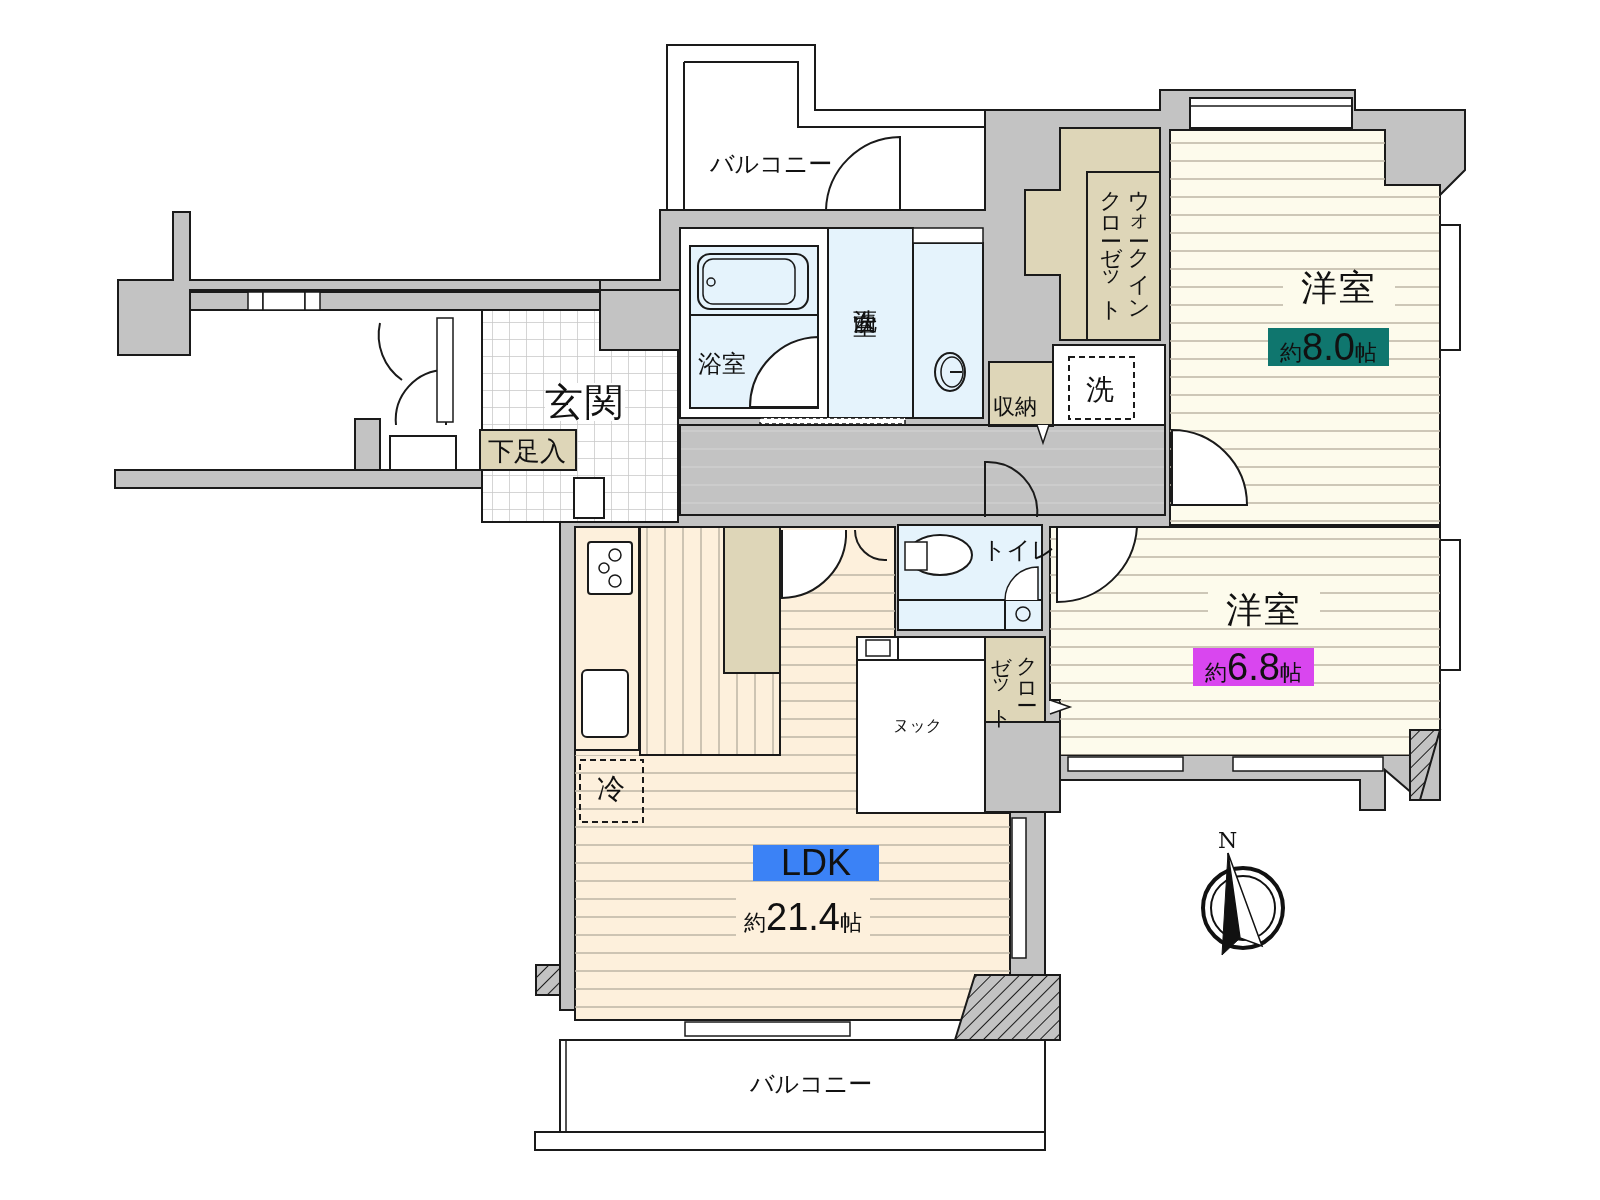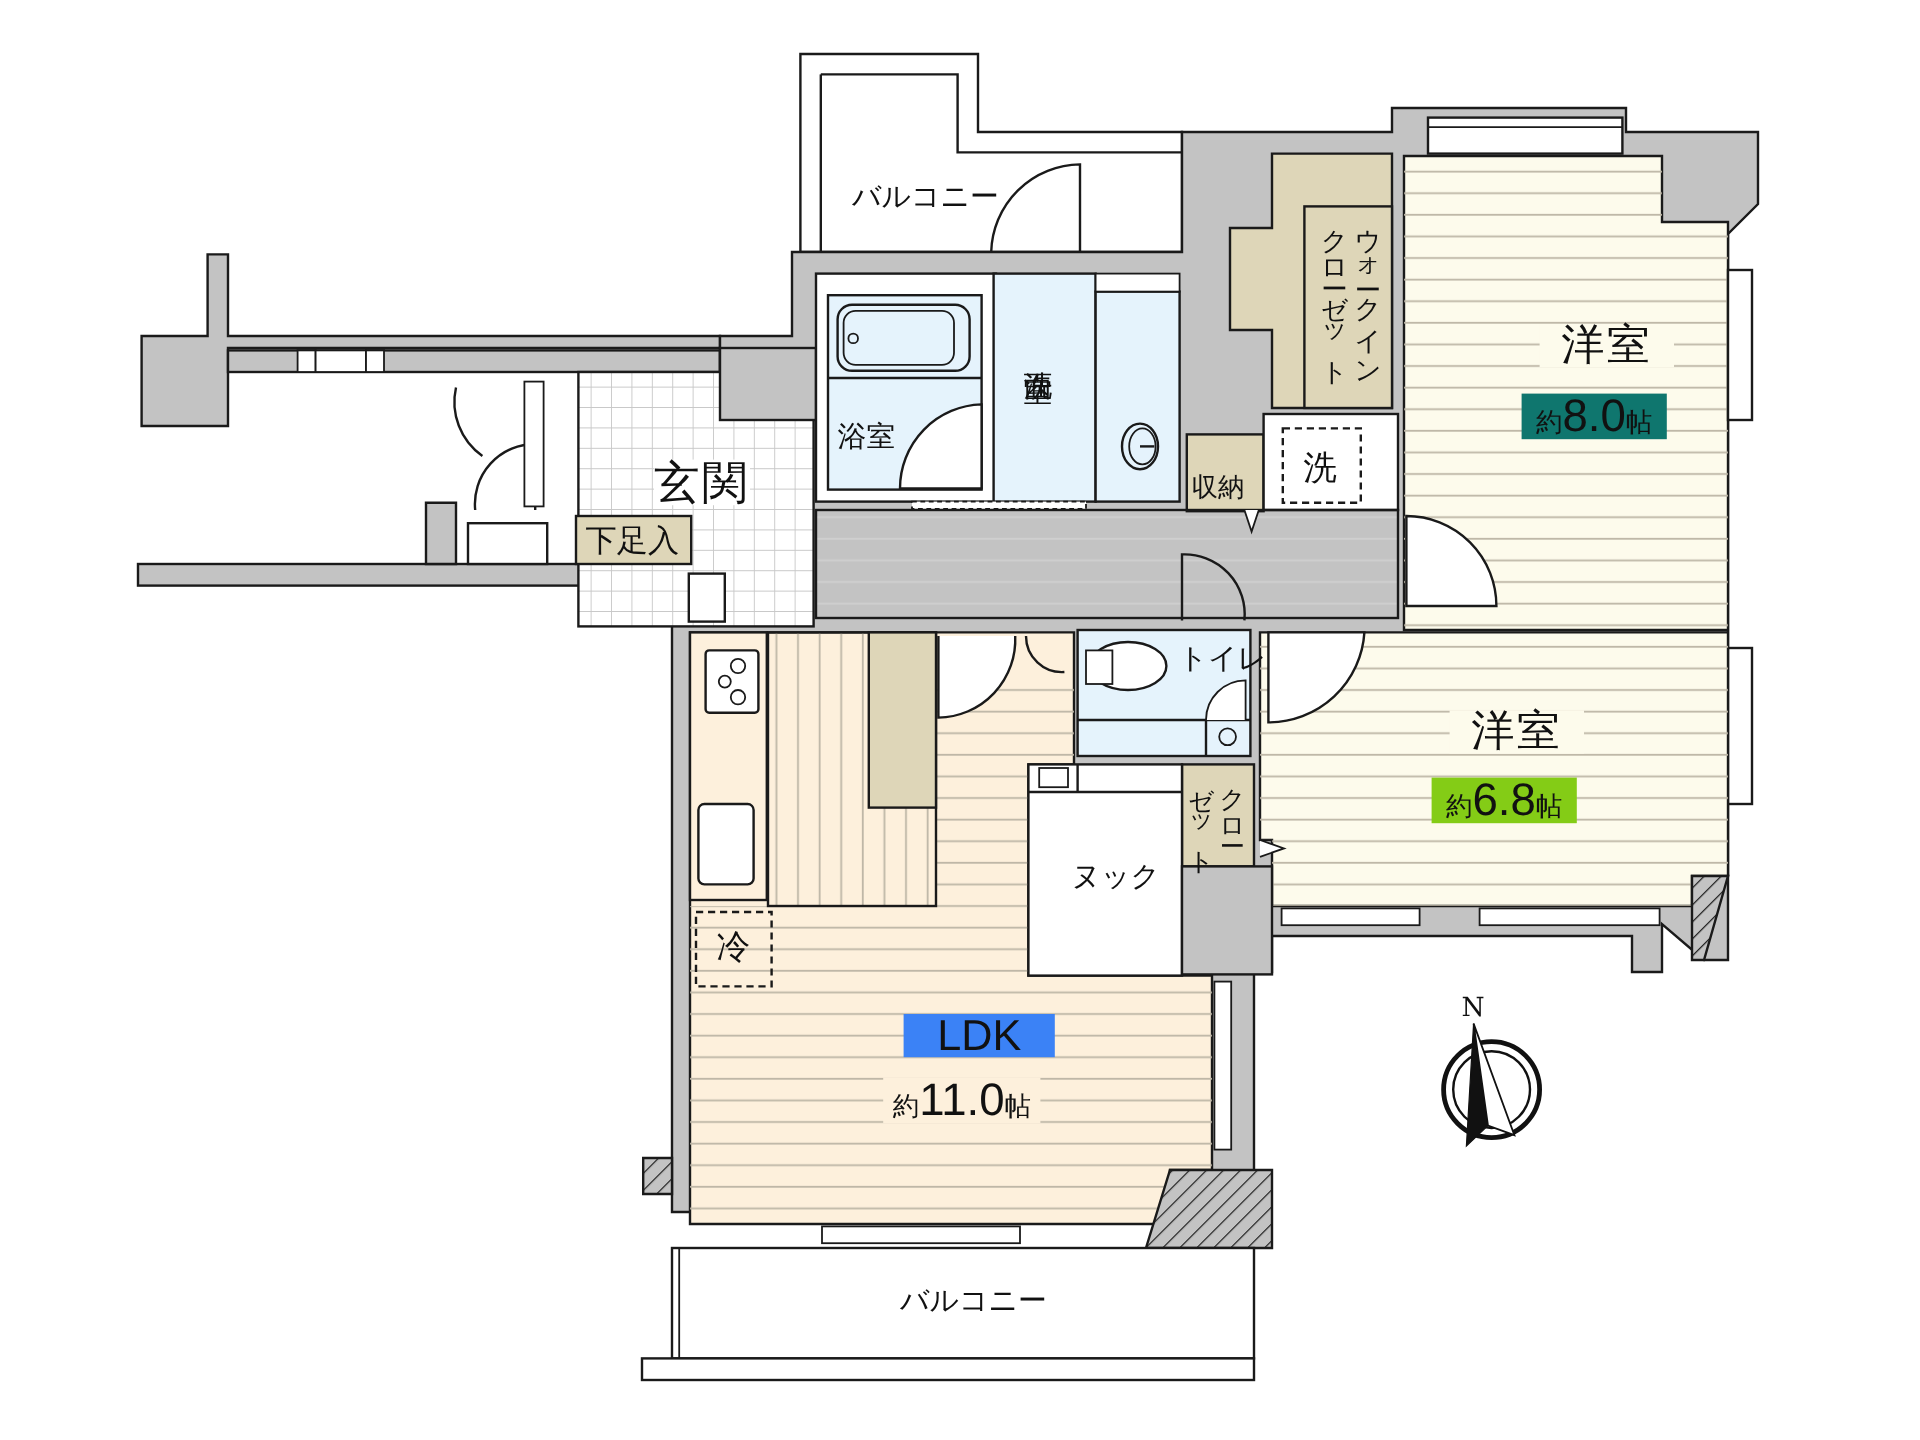--- a/index.html
+++ b/index.html
@@ -202,28 +202,28 @@
 <div class="lbl room-size" style="left:1268px; top:328px; background:#0f766e; padding:0 12px;">
   <span>約</span><span class="num">8.0</span><span>帖</span>
 </div>
 
 <div class="lbl small" style="left:982px; top:540px; font-size:24px;font-family:Liberation Mono, monospace;">トイレ</div>
 
 <div class="lbl vert" style="left:1016px; top:642px; font-size:21px;">クロー</div>
 <div class="lbl vert" style="left:990px; top:642px; font-size:21px;">ゼット</div>
 
 <div class="lbl room-name" style="left:1208px; top:592px; font-size:36px; background:#fdfbec; padding:0 18px;">洋室</div>
-<div class="lbl room-size" style="left:1193px; top:648px; background:#84cc16; padding:0 12px;">
+<div class="lbl room-size" style="left:1193px; top:648px; background:#d946ef; padding:0 12px;">
   <span>約</span><span class="num">6.8</span><span>帖</span>
 </div>
 
-<div class="lbl small" style="left:893px; top:718px; font-size:24px;">ヌック</div>
+<div class="lbl small" style="left:893px; top:718px; font-size:16px;">ヌック</div>
 
 <div class="lbl small" style="left:597px; top:775px; font-size:28px;">冷</div>
 
 <div class="lbl ldk-name" style="left:753px; top:845px; background:#3b82f6; padding:0 28px;">LDK</div>
 <div class="lbl room-size" style="left:736px; top:898px; background:#fdf0dc; padding:0 8px;">
-  <span>約</span><span class="num">11.0</span><span>帖</span>
+  <span>約</span><span class="num">21.4</span><span>帖</span>
 </div>
 
 <div class="lbl small" style="left:750px; top:1072px; font-size:24px;">バルコニー</div>
 
 <div class="lbl" style="left:1218px; top:830px; font-size:22px; font-family:'DejaVu Serif', serif;">N</div>
 
 </body></html>

